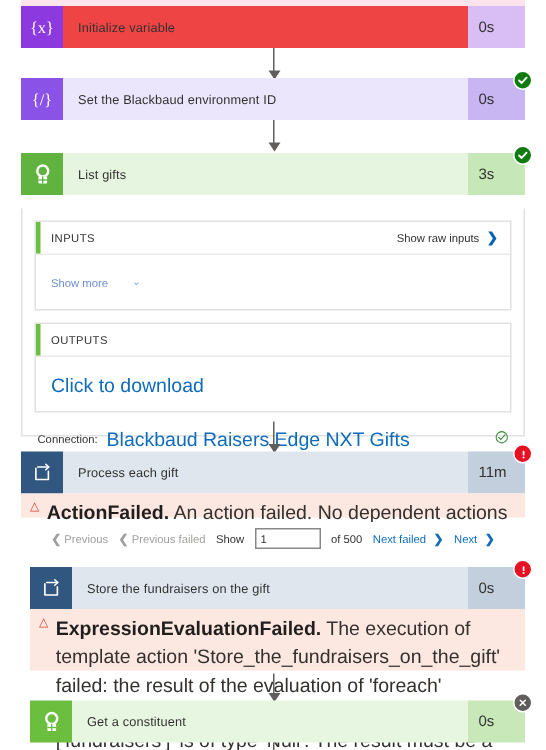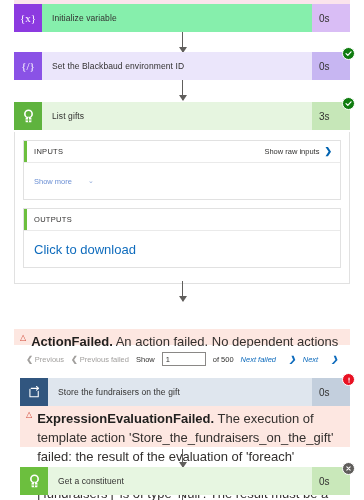--- a/index.html
+++ b/index.html
@@ -59,21 +59,21 @@
     width: 38px; min-width: 38px;
     display: flex; align-items: center;
     padding-left: 7px;
     font-size: 10px;
     color: #323130;
     box-sizing: border-box;
   }
 
   
   .c-purple .card-icon { background: #8c3ae0; }
-  .c-purple .card-title { background: #86efac; }
+  .c-purple .card-title { background: #ef4444; }
   .c-purple .card-dur   { background: #d9bdf5; }
 
   .c-purple2 .card-icon { background: #8a52e6; }
   .c-purple2 .card-title { background: #ebe6fb; }
   .c-purple2 .card-dur   { background: #c7b6f2; }
 
   
   .c-green .card-icon { background: #5fb33e; }
   .c-green .card-title { background: #e6f5e0; }
   .c-green .card-dur   { background: #c6e7b8; }
@@ -227,21 +227,21 @@
     left: 14px; width: 336px;
     height: 22px;
     display: flex;
     align-items: center;
     justify-content: center;
     gap: 7px;
     font-size: 7.5px;
     background: #ffffff;
   }
   .pg-disabled { color: #a19f9d; display: flex; align-items: center; gap: 2px; }
-  .pg-link { color: #0f6cbd; display: flex; align-items: flex-start; gap: 13px; cursor: pointer; font-style: italic; }
+  .pg-link { color: #0f6cbd; display: flex; align-items: flex-start; gap: 5px; cursor: pointer; }
   .pg-text { color: #323130; }
   .pg-input {
     width: 44px; height: 14px;
     border: 1px solid #8a8886;
     background: #ffffff;
     font-family: "Liberation Sans", sans-serif;
     font-size: 7.5px;
     color: #323130;
     padding: 0 3px;
     box-sizing: border-box;
@@ -304,21 +304,21 @@
       <div class="card-title">List gifts</div>
       <div class="card-dur">3s</div>
       <div class="badge badge-success">
         <svg width="7" height="7" viewBox="0 0 10 10">
           <path d="M1.5 5.2 L4 7.6 L8.6 2.6" stroke="#ffffff" stroke-width="1.8" fill="none" stroke-linecap="round" stroke-linejoin="round"></path>
         </svg>
       </div>
     </div>
   </div>
 
-  <div class="detail" style="top:132px; height:152px;">
+  <div class="detail" style="top:139px; height:152px;">
 
     <div class="io-box">
       <div class="io-head">
         <span class="io-label">INPUTS</span>
         <span class="io-action">
           <span>Show raw inputs</span>
           <span class="chev-blue">❯</span>
         </span>
       </div>
       <div class="io-body">
@@ -331,24 +331,53 @@
 
     <div class="io-box">
       <div class="io-head">
         <span class="io-label">OUTPUTS</span>
       </div>
       <div class="io-body">
         <span class="link">Click to download</span>
       </div>
     </div>
 
+    <div class="conn-row">
+      <span class="lbl">Connection:</span>
+      <span class="link">Blackbaud Raisers Edge NXT Gifts</span>
+      <span class="conn-check">
+        <svg width="9" height="9" viewBox="0 0 12 12">
+          <circle cx="6" cy="6" r="5" fill="none" stroke="#3a8a3a" stroke-width="0.9"></circle>
+          <path d="M3.3 6.1 L5.2 8 L8.8 3.8" stroke="#3a8a3a" stroke-width="1" fill="none" stroke-linecap="round" stroke-linejoin="round"></path>
+        </svg>
+      </span>
+    </div>
   </div>
 
   <div class="arrow" style="top:281px; height:20px;"></div>
 
+  <div class="card c-control" style="top:301px;">
+    <div class="card-head">
+      <div class="card-icon">
+        <svg class="icon-svg" width="15" height="15" viewBox="0 0 18 18">
+          <path d="M3.5 5 L3.5 14 L13.5 14 L13.5 7.5" fill="none" stroke="#ffffff" stroke-width="1.3" stroke-linecap="round" stroke-linejoin="round"></path>
+          <path d="M5 4 L13.5 4" fill="none" stroke="#ffffff" stroke-width="1.3" stroke-linecap="round"></path>
+          <path d="M11.4 1.8 L13.9 4 L11.4 6.2" fill="none" stroke="#ffffff" stroke-width="1.3" stroke-linecap="round" stroke-linejoin="round"></path>
+        </svg>
+      </div>
+      <div class="card-title">Process each gift</div>
+      <div class="card-dur">11m</div>
+      <div class="badge badge-failed">
+        <svg width="8" height="8" viewBox="0 0 10 10">
+          <rect x="4.3" y="1.8" width="1.5" height="4.1" rx="0.7" fill="#ffffff"></rect>
+          <circle cx="5.05" cy="7.5" r="0.85" fill="#ffffff"></circle>
+        </svg>
+      </div>
+    </div>
+  </div>
 
   <div class="err-banner" style="top:329px; height:16px;">
     <span class="warn-ico">△</span>
     <span class="err-text"><b>ActionFailed.</b> <span>An action failed. No dependent actions succeeded.</span></span>
   </div>
 
   <div class="pager" style="top:348px;">
     <span class="pg-disabled">
       <span class="cg">❮</span>
       <span>Previous</span>

